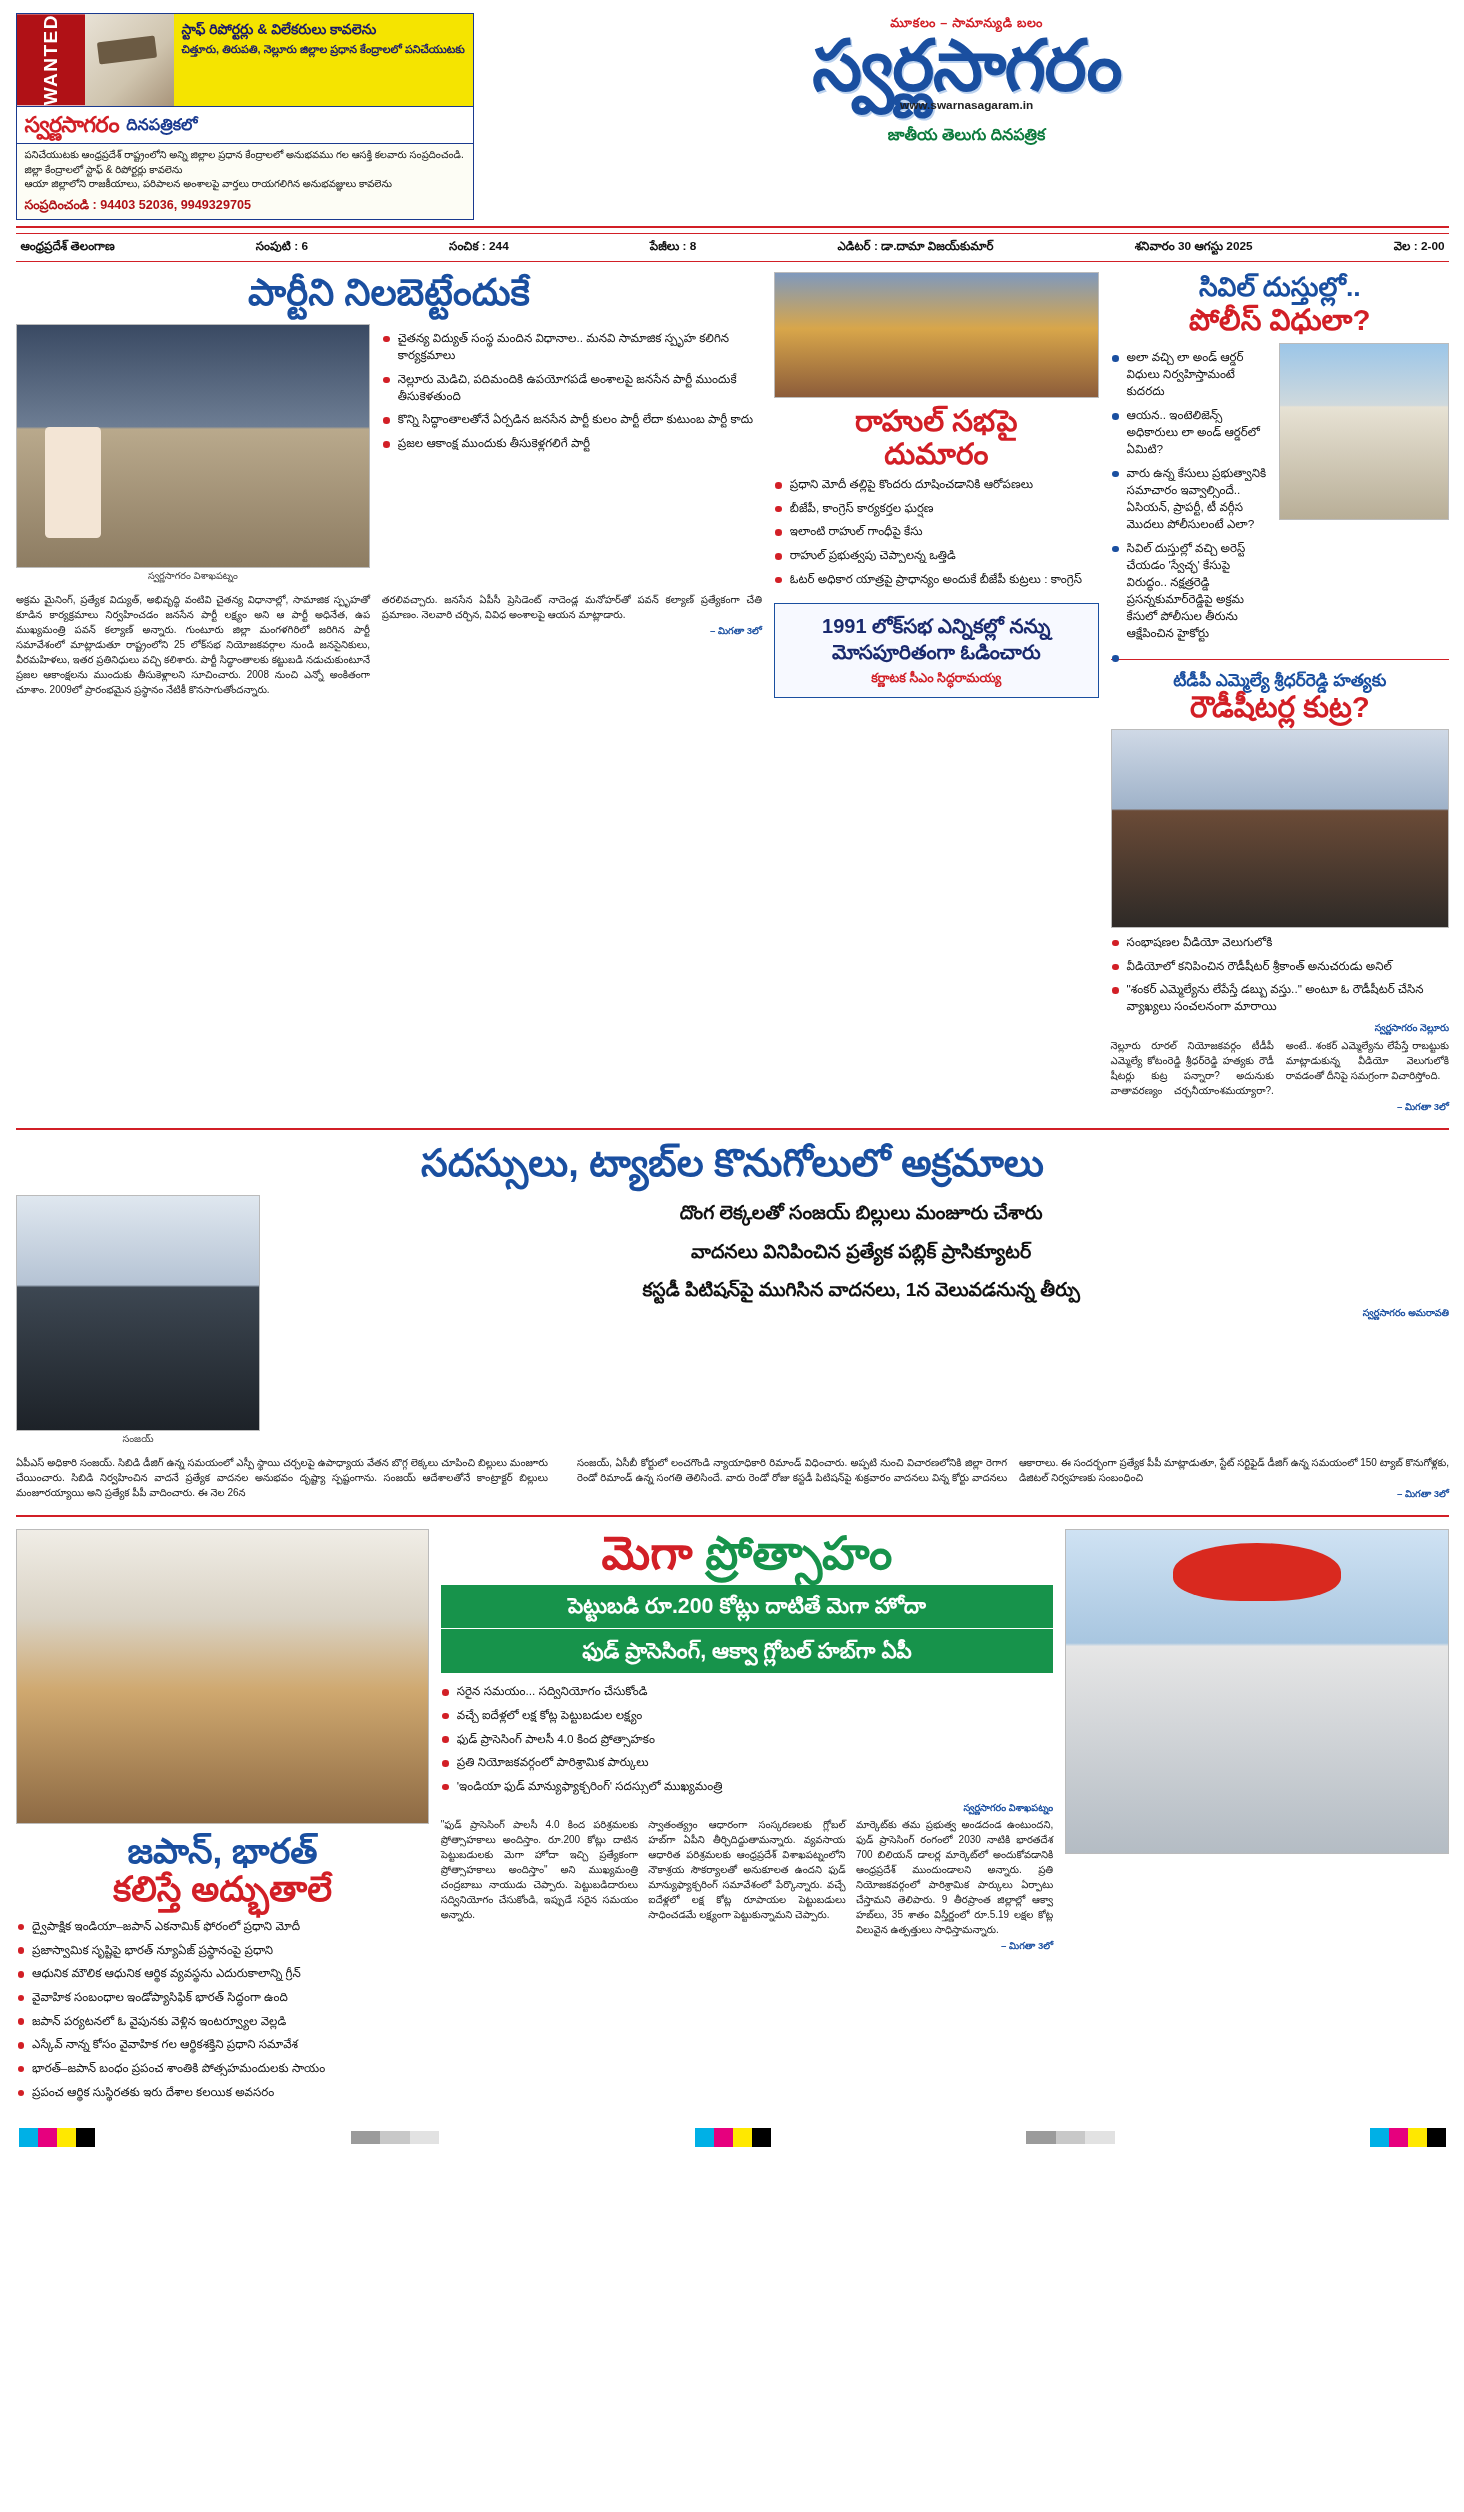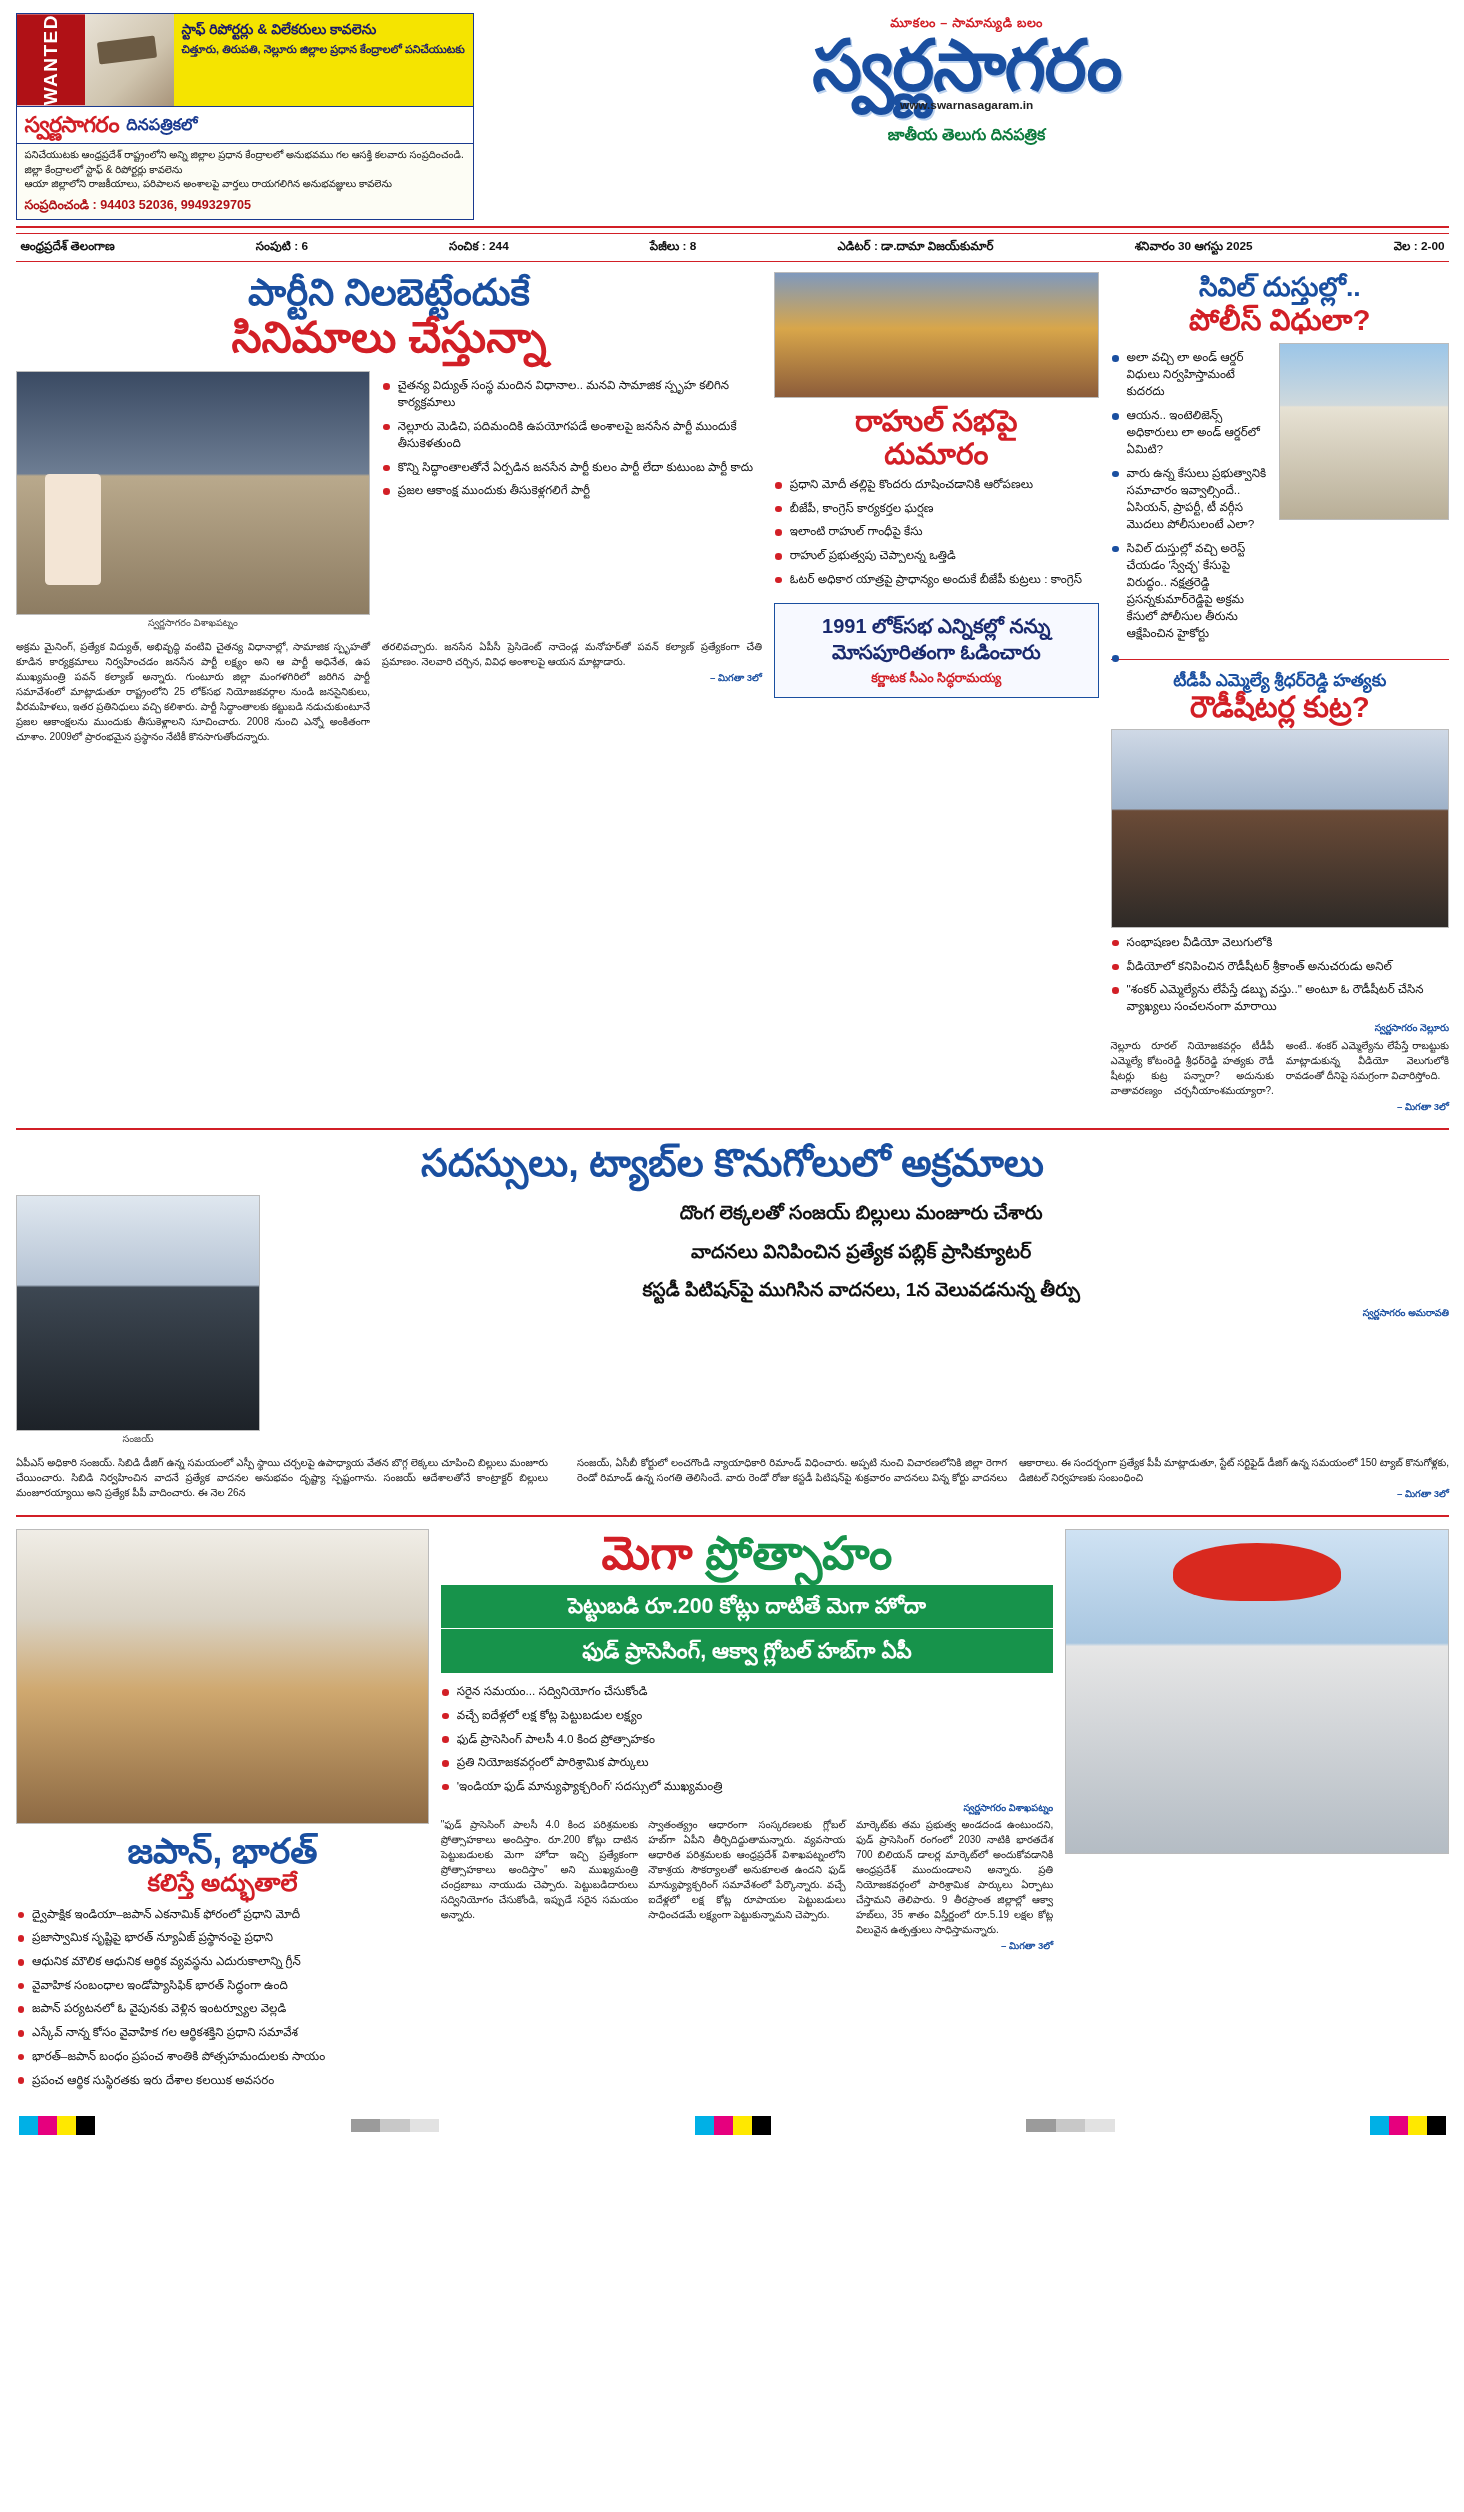--- a/index.html
+++ b/index.html
@@ -284,21 +284,20 @@
     <span>పేజీలు : 8</span>
     <span>ఎడిటర్ : డా.దామా విజయ్‌కుమార్</span>
     <span>శనివారం 30 ఆగస్టు 2025</span>
     <span>వెల : 2-00</span>
   </div>
 
   <div class="grid-top">
 
     <div class="col-left">
       <div class="hl-blue">పార్టీని నిలబెట్టేందుకే</div>
-      <div class="hl-red">సినిమాలు చేస్తున్నా</div>
 
       <div style="display:flex; gap:11.8px; margin-top:10.3px;">
         <div style="width:354px;">
           <div class="photo ph-rally"></div>
           <div class="caption">స్వర్ణసాగరం విశాఖపట్నం</div>
         </div>
         <div style="flex:1;">
           <ul class="bul">
             <li>చైతన్య విద్యుత్ సంస్థ మందిన విధానాల.. మనవి సామాజిక స్పృహ కలిగిన కార్యక్రమాలు</li>
             <li>నెల్లూరు మెడిచి, పదిమందికి ఉపయోగపడే అంశాలపై జనసేన పార్టీ ముందుకే తీసుకెళతుంది</li>
@@ -394,21 +393,21 @@
     </div>
   </div>
 
   <div class="divider"></div>
 
   <div class="grid-bottom">
 
     <div class="bl-left">
       <div class="photo ph-modi"></div>
       <div class="hl-blue" style="font-size:35px; margin-top:7.4px;">జపాన్, భారత్</div>
-      <div class="hl-red" style="font-size:24px;">కలిస్తే అద్భుతాలే</div>
+      <div class="hl-red" style="font-size:35px;">కలిస్తే అద్భుతాలే</div>
       <ul class="bul" style="margin-top:8.9px;">
         <li>ద్వైపాక్షిక ఇండియా–జపాన్ ఎకనామిక్ ఫోరంలో ప్రధాని మోదీ</li>
         <li>ప్రజాస్వామిక సృష్టిపై భారత్ న్యూఏజ్ ప్రస్థానంపై ప్రధాని</li>
         <li>ఆధునిక మౌలిక ఆధునిక ఆర్థిక వ్యవస్థను ఎదురుకాలాన్ని గ్రీన్</li>
         <li>వైవాహిక సంబంధాల ఇండోప్యాసిఫిక్ భారత్ సిద్ధంగా ఉంది</li>
         <li>జపాన్ పర్యటనలో ఓ వైపునకు వెళ్లిన ఇంటర్వ్యూల వెల్లడి</li>
         <li>ఎస్కేవ్ నాన్న కోసం వైవాహిక గల ఆర్థికశక్తిని ప్రధాని సమావేశ</li>
         <li>భారత్–జపాన్ బంధం ప్రపంచ శాంతికి పోత్సహమందులకు సాయం</li>
         <li>ప్రపంచ ఆర్థిక సుస్థిరతకు ఇరు దేశాల కలయిక అవసరం</li>
       </ul>

